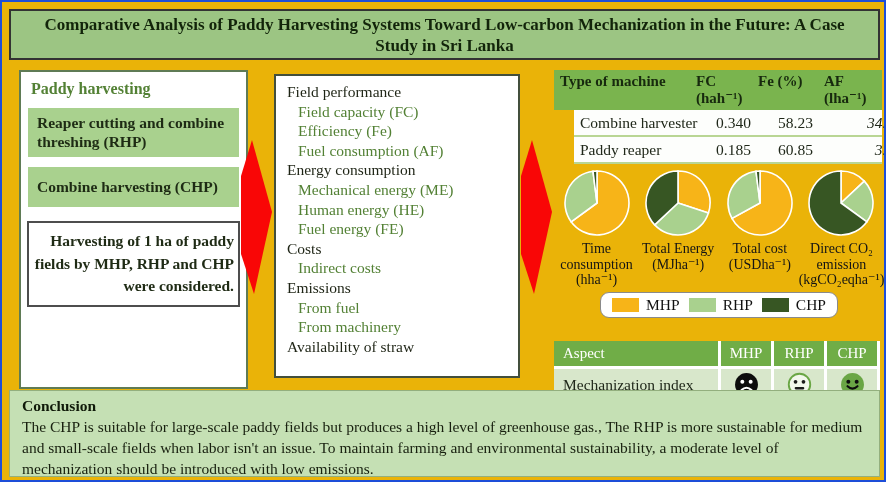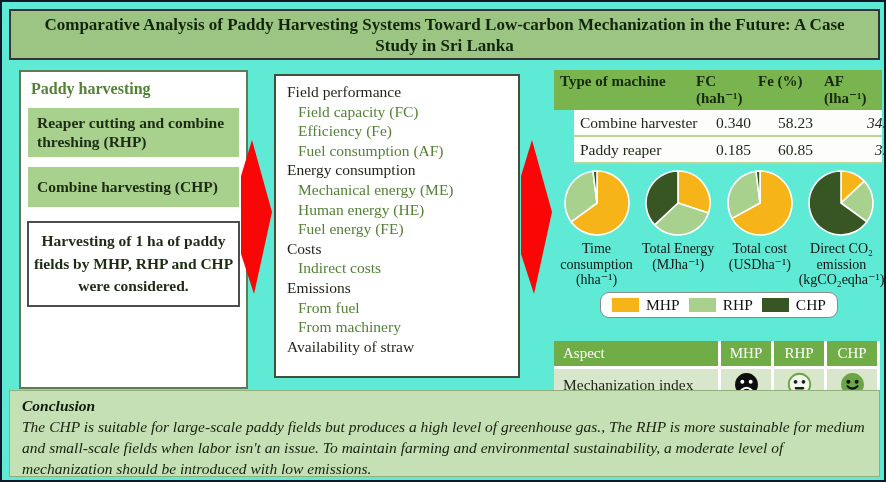--- a/index.html
+++ b/index.html
@@ -1,18 +1,18 @@
 <!DOCTYPE html>
 <html><head>
 <meta charset="utf-8">
 <style>
   html,body{margin:0;padding:0;background:#ffffff;}
   #frame{
     position:relative; width:886px; height:482px; box-sizing:border-box;
-    border:2px solid #0f172a; background:#5eead4; overflow:hidden;
+    border:2px solid #1d4ed8; background:#eab308; overflow:hidden;
     font-family:"Liberation Serif","DejaVu Serif",serif; color:#1f2b15;
   }
   
   #title-bar{
     position:absolute; left:7px; top:7px; width:871px; height:51px; box-sizing:border-box;
     background:#9cc583; border:2px solid #333333;
     display:flex; align-items:center; justify-content:center; text-align:center;
     font-weight:bold; font-size:17px; line-height:21px; color:#12240a; padding:0 30px;
   }
   
@@ -21,21 +21,21 @@
     background:#ffffff; border:2px solid #5f7b55;font-weight:bold;
   }
   #left-heading{ margin:8px 0 4px 10px; font-size:16px; color:#538135;}
   .method-box{
     margin:10px 7px 0 7px; background:#a9d18e; color:#1e2b14;
     font-size:15.5px; line-height:1.25; padding:5px 4px 5px 9px;
   }
   .method-box.single{ padding-top:10px; padding-bottom:11px;}
   #note-box{
     margin:14px 6px 0 6px; background:#ffffff; border:2px solid #4d4d4d;
-    text-align:center; font-size:15.5px; line-height:1.45; padding:7px 4px;
+    text-align:right; font-size:15.5px; line-height:1.45; padding:7px 4px;
   }
   
   .flow-arrow{ position:absolute; width:36px; height:158px; }
   #arrow-1{ left:236px; top:136px; }
   #arrow-2{ left:516px; top:136px; }
   
   #middle-panel{
     position:absolute; left:272px; top:72px; width:246px; height:304px; box-sizing:border-box;
     background:#ffffff; border:2px solid #434f3c; padding:6px 0 0 11px;
   }
@@ -69,21 +69,21 @@
   }
   .at-hcell{ background:#70ad47; color:#ffffff; font-size:15px; padding:4px 0 4px 9px;}
   .at-hcell.center{ text-align:center; padding-left:0;}
   .at-cell{ font-size:15.5px; color:#20281a; padding:6px 0 5px 9px; display:flex; align-items:center;}
   .at-face{ display:flex; align-items:center; justify-content:center; padding:3px 0;}
   .row-a{ background:#d8e7cb; }
   .row-b{ background:#eaf2e3; }
   
   #conclusion-panel{
     position:absolute; left:7px; top:388px; width:871px; height:87px; box-sizing:border-box;
-    background:#c5e0b4; border:1px solid #93af7e; padding:4px 12px 0 12px;font-style:italic;
+    background:#c5e0b4; border:1px solid #93af7e; padding:4px 12px 0 12px;
   }
   #conclusion-heading{ font-weight:bold; font-size:15.5px; line-height:21px; color:#101a09;}
   #conclusion-text{ font-size:15.5px; line-height:21px; color:#18200f;}
 </style>
 </head>
 <body>
 
 <div id="frame">
 
   <div id="title-bar">

